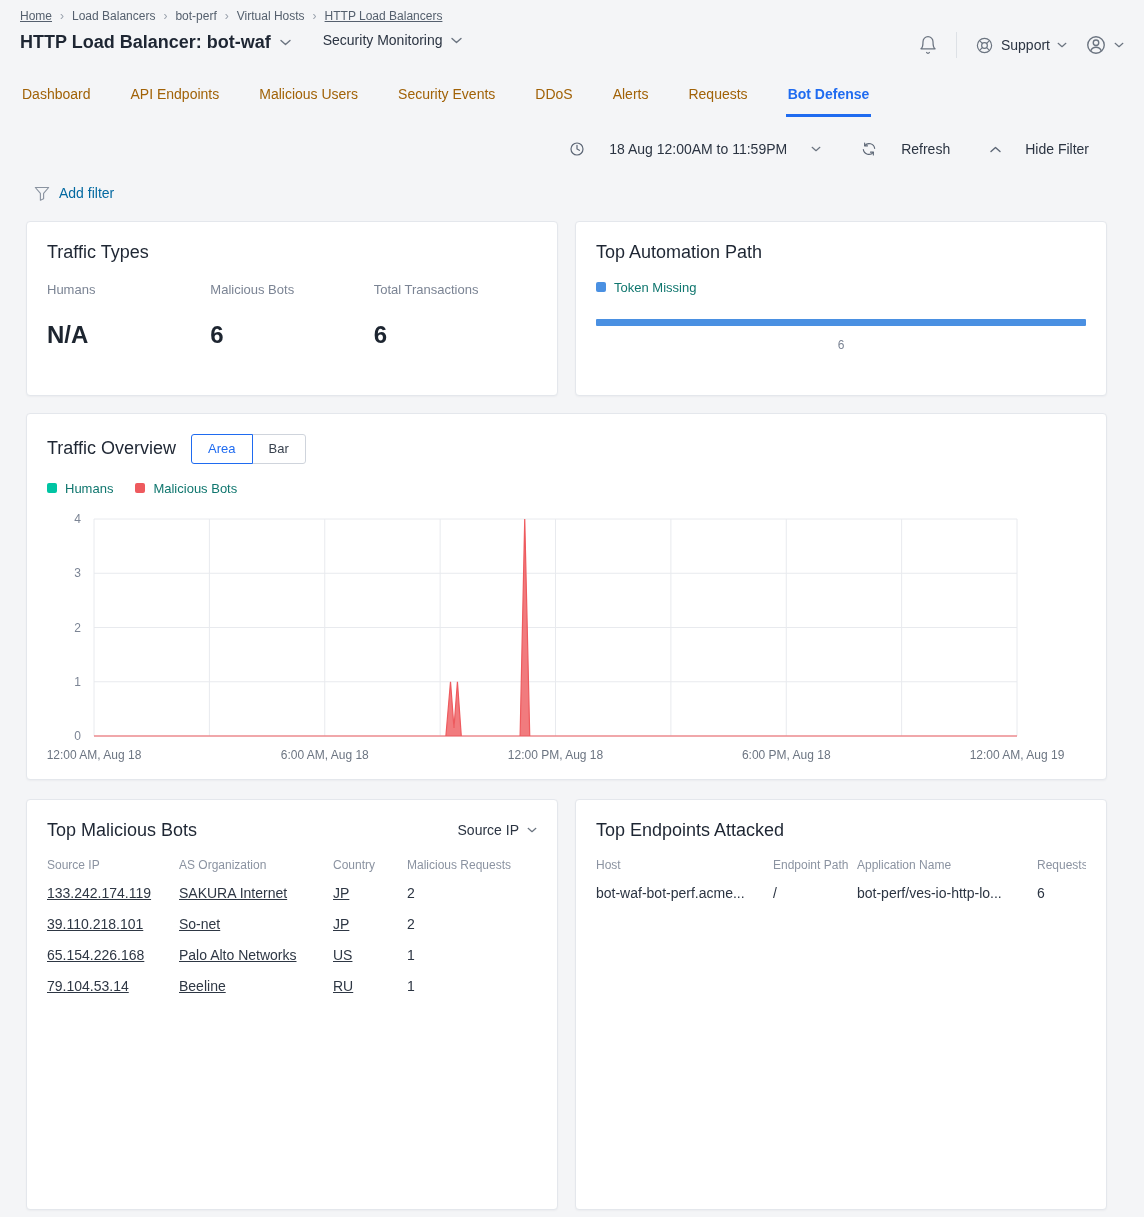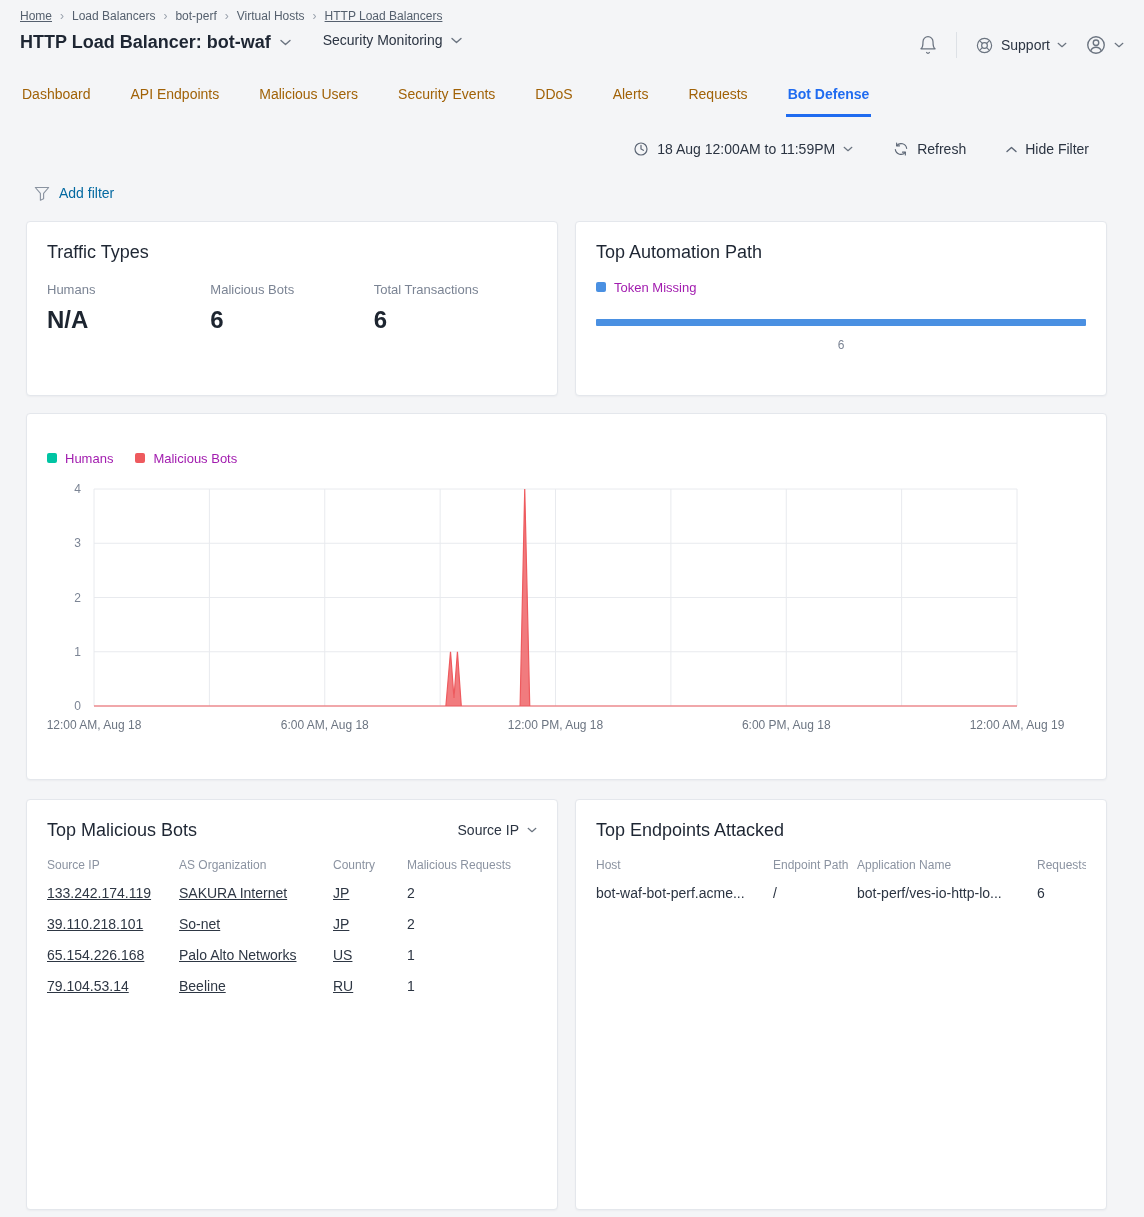--- a/index.html
+++ b/index.html
@@ -28,44 +28,44 @@
 
   
   .tabs { display: flex; gap: 36px; padding: 0 20px; margin-top: 24px; }
   .tab { background: none; border: none; font: inherit; font-size: 14px; color: #a16207;
          padding: 4px 2px 12px 2px; cursor: pointer; border-bottom: 3px solid transparent; }
   .tab.active { color: #1f6bf0; font-weight: 700; border-bottom-color: #1f6bf0; }
 
   
   .toolbar { display: flex; justify-content: flex-end; align-items: center; gap: 40px;
              margin: 24px 55px 0 0; font-size: 14px; color: #2b3442; }
-  .tool-group { display: flex; align-items: center; gap: 8px; cursor: pointer; }
+  .tool-group { display: flex; align-items: center; gap: 24px; cursor: pointer; }
   .tool-icon { color: #5c6675; display: inline-flex; }
 
   .addfilter-row { margin: 28px 0 0 34px; }
   .add-filter { display: inline-flex; align-items: center; gap: 9px; color: #0369a1; font-size: 14px; cursor: pointer; }
   .filter-icon { color: #8a93a0; display: inline-flex; }
 
   
   main { margin: 16px 37px 16px 26px; }
   .cards-2 { display: grid; grid-template-columns: 1fr 1fr; gap: 17px; }
   .card { background: #fff; border: 1px solid #e4e7ec; border-radius: 4px; padding: 20px;
           box-shadow: 0 1px 2px rgba(16,24,40,.04); overflow: hidden; }
   .top-row .card { height: 175px; }
   .card-title { font-size: 18px; font-weight: 500; color: #1e2633; }
 
   
   .metrics { display: flex; margin-top: 19px; }
   .metric { width: 169px; }
   .metric-label { font-size: 13px; color: #7b8494; }
-  .metric-value { margin-top: 9px; font-size: 24px; font-weight: 700; color: #1d2530; }
+  .metric-value { margin-top: 24px; font-size: 24px; font-weight: 700; color: #1d2530; }
 
   
   .legend-row { display: flex; align-items: center; gap: 22px; margin-top: 17px; }
-  .leg { display: flex; align-items: center; gap: 8px; font-size: 13px; color: #a21caf; }
+  .leg { display: flex; align-items: center; gap: 8px; font-size: 13px; color: #0f766e; }
   .sw { width: 10px; height: 10px; border-radius: 2px; flex: 0 0 auto; }
   .hbar-track { margin-top: 24px; }
   .hbar { height: 7px; border-radius: 1px; }
   .hbar-value { margin-top: 12px; text-align: center; font-size: 12px; color: #7b8494; }
 
   
   .overview-card { margin-top: 17px; height: 367px; }
   .overview-head { display: flex; align-items: center; gap: 15px; }
   .toggle-group { display: flex; }
   .tbtn { height: 30px; padding: 0 16px; background: #fff; border: 1px solid #cfd4dc;
@@ -255,20 +255,27 @@
         </span>
       </div>
       <div class="hbar-track">
         <div class="hbar" id="auto-bar" style="background: rgb(74, 144, 226); width: 100%;"></div>
       </div>
       <div class="hbar-value" id="auto-value">6</div>
     </section>
   </div>
 
   <section class="card overview-card">
+    <div class="overview-head">
+      <h2 class="card-title">Traffic Overview</h2>
+      <div class="toggle-group">
+          <button class="tbtn selected">Area</button>
+          <button class="tbtn">Bar</button>
+        </div>
+    </div>
     <div class="legend-row">
         <span class="leg">
           <span class="sw" style="background: rgb(0, 196, 163);"></span>
           <span>Humans</span>
         </span>
         <span class="leg">
           <span class="sw" style="background: rgb(238, 90, 94);"></span>
           <span>Malicious Bots</span>
         </span>
       </div>

